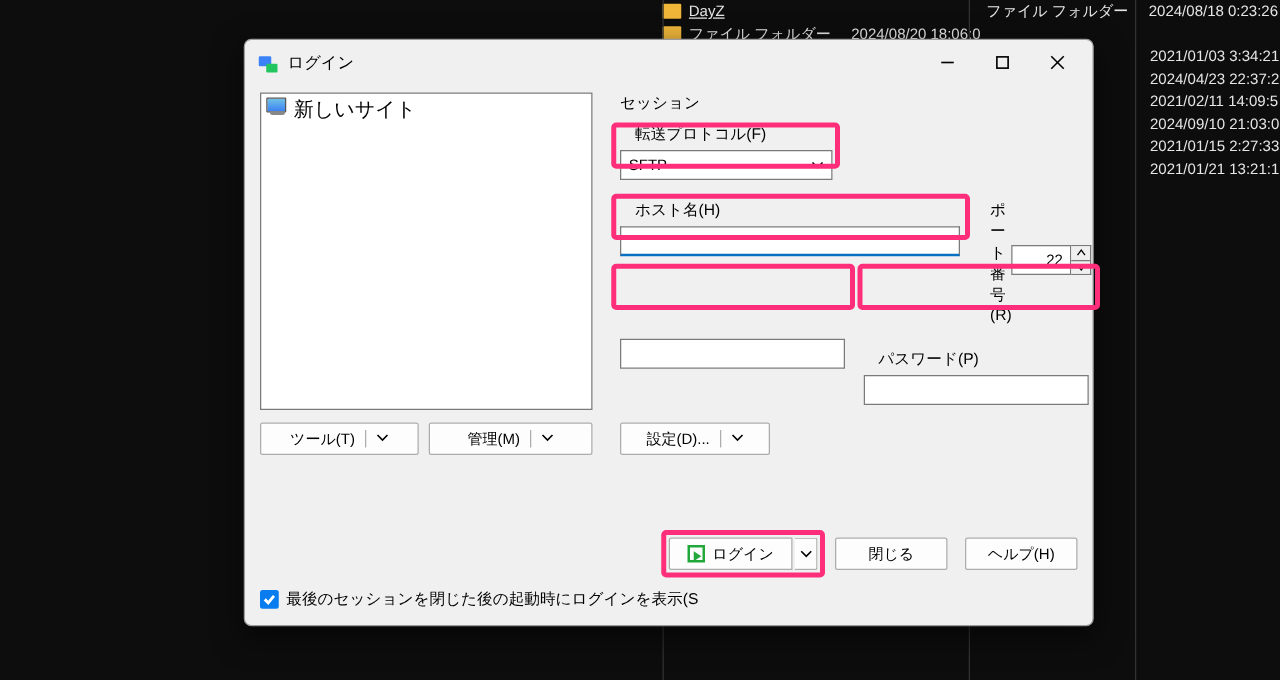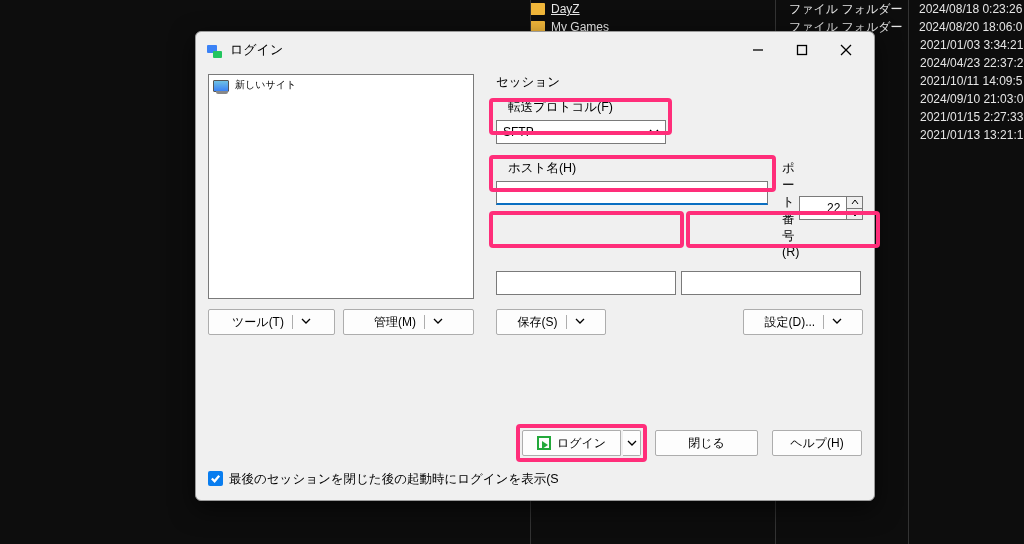--- a/index.html
+++ b/index.html
@@ -17,103 +17,102 @@
   .titlebar-icon { width: 16px; height: 16px; margin-right: 8px; position: relative; }
   .titlebar-icon::before { content: ""; position: absolute; left: 1px; top: 3px; width: 10px; height: 8px; background: #3b82f6; border-radius: 1px; }
   .titlebar-icon::after { content: ""; position: absolute; right: 0; bottom: 0; width: 9px; height: 7px; background: #22c55e; border-radius: 1px; }
   .titlebar-title { font-size: 13px; color: #000; flex: 1; }
   .tbtn { width: 44px; height: 32px; display: flex; align-items: center; justify-content: center; color: #000; }
   .tbtn svg { width: 12px; height: 12px; }
 
   .content { padding: 6px 12px 8px 12px; display: flex; gap: 22px; }
   .left-col { width: 266px; display: flex; flex-direction: column; }
   .sites-list { flex: 1; background: #fff; border: 1px solid #7a7a7a; height: 340px; padding: 2px; }
-  .site-item { display: flex; align-items: flex-end; gap: 6px; padding: 1px 2px; font-size: 10px; }
+  .site-item { display: flex; align-items: flex-start; gap: 6px; padding: 1px 2px; font-size: 16px; }
   .site-icon { width: 16px; height: 12px; background: linear-gradient(#6ec1e4,#3b82f6); border: 1px solid #555; border-radius: 1px; position: relative; flex: none; }
   .site-icon::after { content: ""; position: absolute; bottom: -3px; left: 2px; width: 12px; height: 3px; background: #888; border-radius: 0 0 2px 2px; }
   .left-buttons { display: flex; gap: 8px; margin-top: 10px; }
   .xpbtn { height: 26px; background: #fdfdfd; border: 1px solid #adadad; border-radius: 2px; font-size: 12px; display: flex; align-items: center; justify-content: center; padding: 0 10px; color: #000; }
   .split .arrow { border-left: 1px solid #adadad; margin-left: 8px; padding-left: 8px; }
 
   .right-col { flex: 1; font-size: 12.5px; color: #000; position: relative; }
   .section-title { margin-bottom: 6px; }
   .lbl { margin: 8px 0 4px 12px; }
   .field { display: flex; align-items: flex-end; }
   .select-box { width: 170px; height: 24px; background: #fff; border: 1px solid #7a7a7a; display: flex; align-items: center; justify-content: space-between; padding: 0 6px; font-size: 12px; }
   .chev { width: 10px; height: 10px; }
   .text-input { height: 24px; background: #fff; border: 1px solid #7a7a7a; padding: 0 6px; font-size: 12px; }
-  .row2 { display: flex; gap: 2px; }
+  .row2 { display: flex; gap: 12px; }
   .port-wrap { display: flex; flex-direction: row; margin-left: auto; }
   .port-input { display: flex; align-items: center; }
   .port-input .text-input { width: 48px; text-align: right; }
   .spin { width: 16px; display: flex; flex-direction: column; border: 1px solid #7a7a7a; border-left: none; }
   .spin div { height: 11px; background: #efefef; display:flex; align-items:center; justify-content:center; }
   .spin div + div { border-top: 1px solid #7a7a7a; }
   .spin svg { width:8px; height:6px; }
   .rowbtns { display: flex; justify-content: space-between; margin-top: 14px; }
 
   .hl { position: absolute; border: 4px solid #ff2e7a; border-radius: 4px; pointer-events: none; }
 
   .bottom { position: absolute; left: 12px; right: 12px; bottom: 44px; display: flex; gap: 14px; justify-content: flex-end; }
   .loginbtn { display: flex; align-items: center; gap: 2px; }
   .loginbtn .main { height: 26px; background: #fdfdfd; border: 1px solid #adadad; border-radius: 2px 0 0 2px; font-size: 12px; display:flex; align-items:center; padding: 0 14px; gap: 6px; }
   .loginbtn .dd { height:26px; width:18px; background:#fdfdfd; border:1px solid #adadad; border-left:none; border-radius:0 2px 2px 0; display:flex; align-items:center; justify-content:center; }
   .login-icon { width:14px; height:14px; border: 2px solid #22a83a; position: relative; }
   .login-icon::after { content:""; position:absolute; left:2px; top:3px; border-left:2px solid #22a83a; border-bottom:2px solid #22a83a; width:6px; height:4px; transform: translateY(-1px) rotate(-45deg) ; opacity:.0; }
   .login-arrow { position:absolute; left:3px; top:3px; width:0;height:0;border-top:4px solid transparent;border-bottom:4px solid transparent;border-left:6px solid #22a83a; }
 
-  .checkbox-row { position: absolute; left: 12px; bottom: 12px; display:flex; align-items:flex-start; gap:6px; font-size:12.5px; color:#000; }
+  .checkbox-row { position: absolute; left: 12px; bottom: 12px; display:flex; align-items:center; gap:6px; font-size:12.5px; color:#000; }
   .chk { width:15px; height:15px; background:#097def; border-radius:2px; display:flex; align-items:center; justify-content:center; }
   .chk svg { width:11px; height:11px; stroke:#fff; stroke-width:2.5; fill:none; }
 </style>
 </head>
 <body>
 
 <div class="file-bg">
   <div class="file-row">
     <span class="folder-icon"></span>
     <span class="file-name">DayZ</span>
     <span class="file-type">ファイル フォルダー</span>
     <span class="file-date">2024/08/18 0:23:26</span>
   </div>
   <div class="file-row">
     <span class="folder-icon"></span>
-    <span class="file-name">My Games</span>
     <span class="file-type">ファイル フォルダー</span>
     <span class="file-date">2024/08/20 18:06:0</span>
   </div>
   <div class="file-row">
       <span style="width:260px"></span>
       <span class="file-type"></span>
       <span class="file-date">2021/01/03 3:34:21</span>
     </div>
   <div class="file-row">
       <span style="width:260px"></span>
       <span class="file-type"></span>
       <span class="file-date">2024/04/23 22:37:2</span>
     </div>
   <div class="file-row">
       <span style="width:260px"></span>
       <span class="file-type"></span>
-      <span class="file-date">2021/10/11 14:09:5</span>
+      <span class="file-date">2021/02/11 14:09:5</span>
     </div>
   <div class="file-row">
       <span style="width:260px"></span>
       <span class="file-type"></span>
       <span class="file-date">2024/09/10 21:03:0</span>
     </div>
   <div class="file-row">
       <span style="width:260px"></span>
       <span class="file-type"></span>
       <span class="file-date">2021/01/15 2:27:33</span>
     </div>
   <div class="file-row">
       <span style="width:260px"></span>
       <span class="file-type"></span>
-      <span class="file-date">2021/01/13 13:21:1</span>
+      <span class="file-date">2021/01/21 13:21:1</span>
     </div>
 </div>
 <div class="vline" style="left:530px"></div>
 <div class="vline" style="left:775px"></div>
 <div class="vline" style="left:908px"></div>
 
 <div class="dialog">
   <div class="titlebar">
     <span class="titlebar-icon"></span>
     <span class="titlebar-title">ログイン</span>
@@ -195,31 +194,26 @@
             </div>
           </div>
         </div>
       </div>
 
       <div class="row2" style="margin-top:8px">
         <div style="flex:1">
           <input class="text-input" style="width: 180px;" value="">
         </div>
         <div style="flex:1">
+          <div class="lbl">パスワード(P)</div>
           <input type="password" class="text-input" style="width: 180px;" value="">
         </div>
       </div>
 
       <div class="rowbtns">
-        <div class="xpbtn split" style="width:110px">
-          <span>保存(S)</span>
-          <span class="arrow"><svg class="chev" viewBox="0 0 10 10">
-                <path d="M1 3 L5 7 L9 3" fill="none" stroke="#000" stroke-width="1.3"></path>
-              </svg></span>
-        </div>
         <div class="xpbtn split" style="width:120px">
           <span>設定(D)...</span>
           <span class="arrow"><svg class="chev" viewBox="0 0 10 10">
                 <path d="M1 3 L5 7 L9 3" fill="none" stroke="#000" stroke-width="1.3"></path>
               </svg></span>
         </div>
       </div>
 
       <div class="hl" style="left:-7px; top:24px; width:183px; height:37px"></div>
       <div class="hl" style="left:-7px; top:81px; width:287px; height:37px"></div>
@@ -236,21 +230,21 @@
           </span>
         <span>ログイン</span>
       </div>
       <div class="dd">
           <svg class="chev" viewBox="0 0 10 10">
             <path d="M1 3 L5 7 L9 3" fill="none" stroke="#000" stroke-width="1.3"></path>
           </svg>
         </div>
       <div class="hl" style="left:-6px; top:-6px; right:-6px; bottom:-6px"></div>
     </div>
-    <div class="xpbtn" style="width:103px">
+    <div class="xpbtn" style="width:90px">
         <span>閉じる</span>
       </div>
     <div class="xpbtn" style="width:90px">
         <span>ヘルプ(H)</span>
       </div>
   </div>
 
   <div class="checkbox-row">
     <span class="chk">
         <svg viewBox="0 0 12 12">

